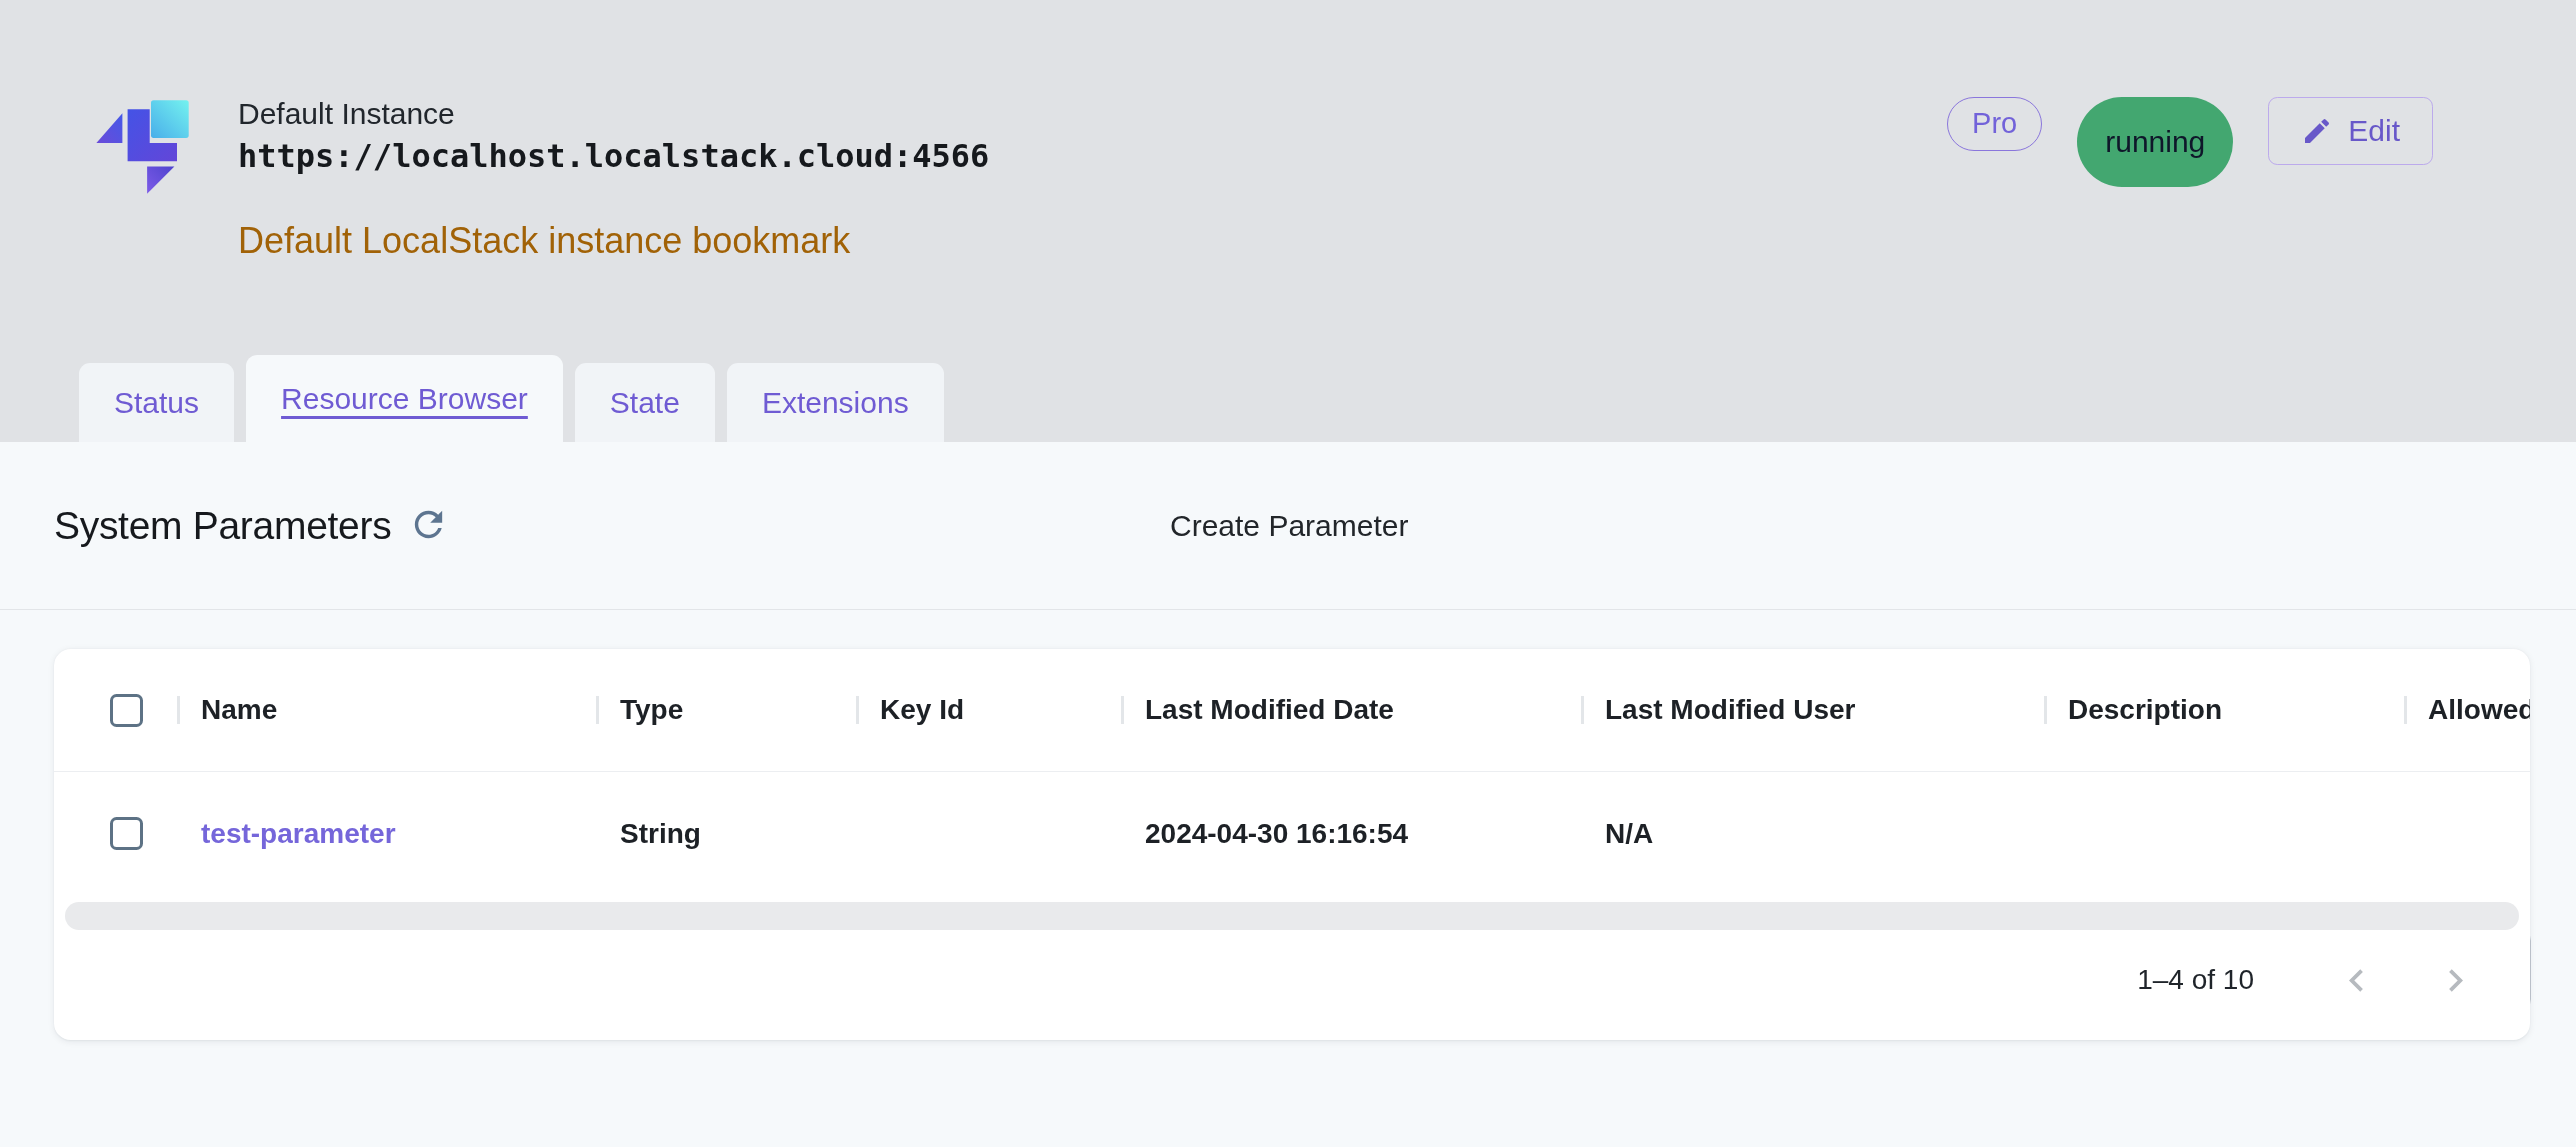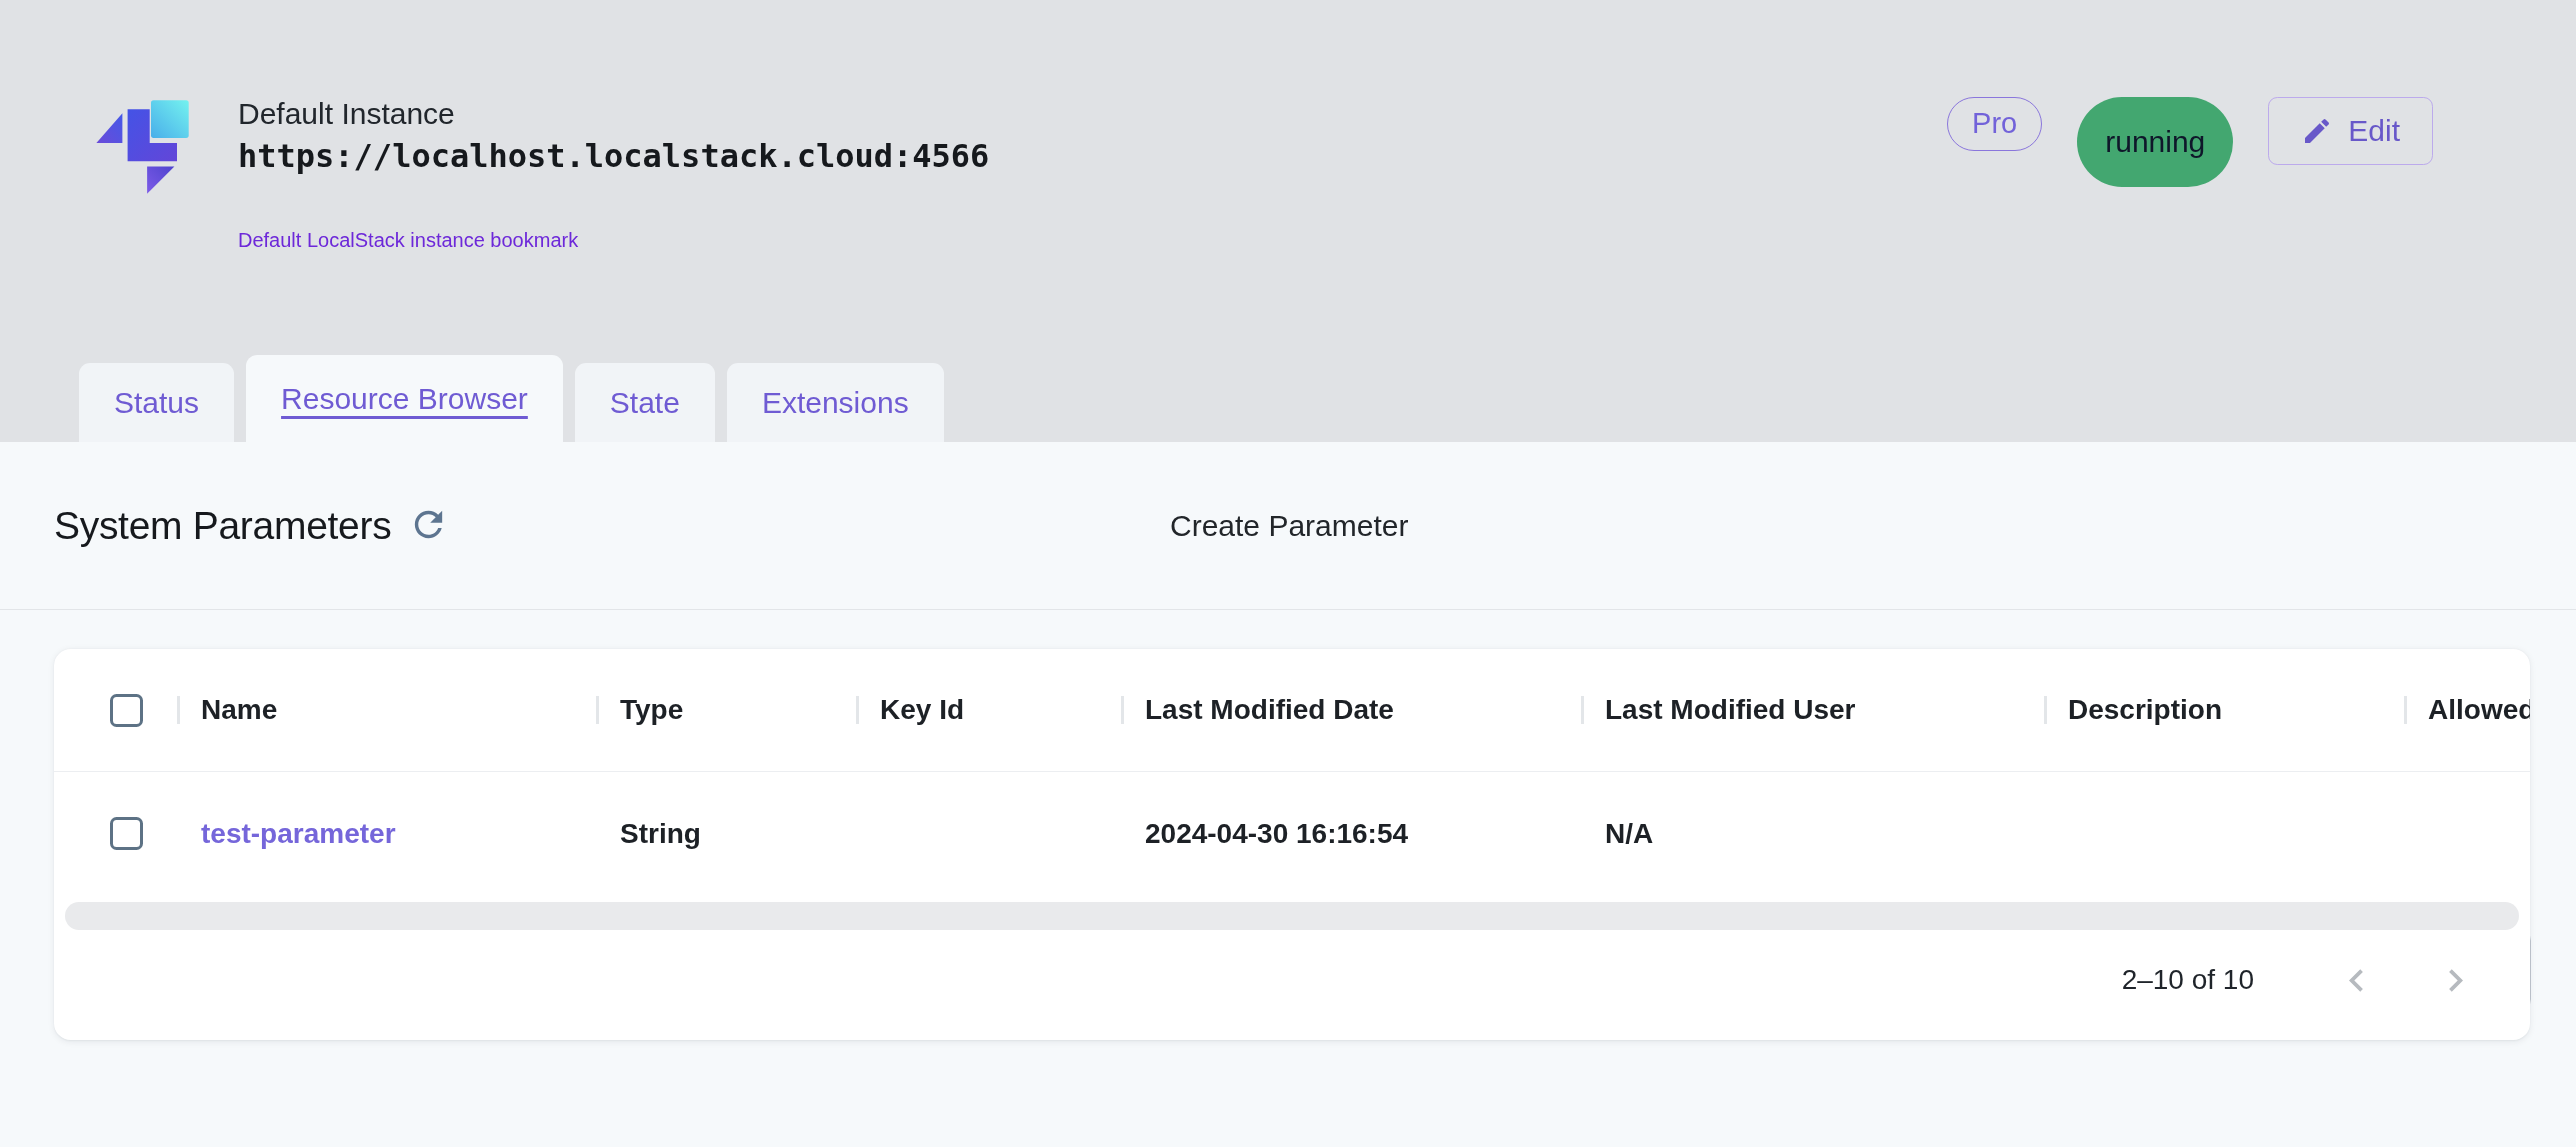--- a/index.html
+++ b/index.html
@@ -10,21 +10,21 @@
     color:#21262C;
     position:relative;
     overflow:hidden;
   }
   
   .header { position:absolute; top:0; left:0; width:2576px; height:442px; background:#E0E2E5; }
   .logo { position:absolute; left:86px; top:82px; width:130px; height:130px; }
   .instance-info { position:absolute; left:238px; top:93px; }
   .instance-title { font-size:30px; line-height:41px; color:#21262C; }
   .instance-url { font-size:32px; line-height:45px; font-weight:bold; font-family:"DejaVu Sans Mono", monospace; color:#16191D; }
-  .instance-sub { margin-top:41px; font-size:20px; line-height:41px; color:#6d28d9; }
+  .instance-sub { margin-top:41px; font-size:36px; line-height:41px; color:#a16207; }
   .badges { position:absolute; top:97px; right:143px; display:flex; align-items:flex-start; gap:35px; }
   .badge-pro {
     border:1.9px solid #8A76DC; color:#7262D9; font-size:29px;
     border-radius:929px; padding:9.3px 24px; background:transparent;
   }
   .badge-running {
     background:#43A770; color:#0f172a; font-size:30px;
     border-radius:929px; padding:28px 28px;
   }
   .btn-edit {
@@ -226,21 +226,21 @@
     <div class="cell col-keyid"></div>
     <div class="cell col-lmd">2024-04-30 16:16:54</div>
     <div class="cell col-lmu">N/A</div>
     <div class="cell col-desc"></div>
     <div class="cell col-allowed"></div>
   </div>
 
   <div class="hscrollbar"></div>
 
   <div class="pagination">
-    <span class="pagination-label">2–10 of 10</span>
+    <span class="pagination-label">1–4 of 10</span>
     <button class="page-btn prev">
       <svg width="45" height="45" viewBox="0 0 24 24">
         <path fill="#B6BABF" d="M15.41 7.41 14 6l-6 6 6 6 1.41-1.41L10.83 12z"></path>
       </svg>
     </button>
     <button class="page-btn next">
       <svg width="45" height="45" viewBox="0 0 24 24">
         <path fill="#B6BABF" d="M8.59 16.59 10 18l6-6-6-6-1.41 1.41L13.17 12z"></path>
       </svg>
     </button>

